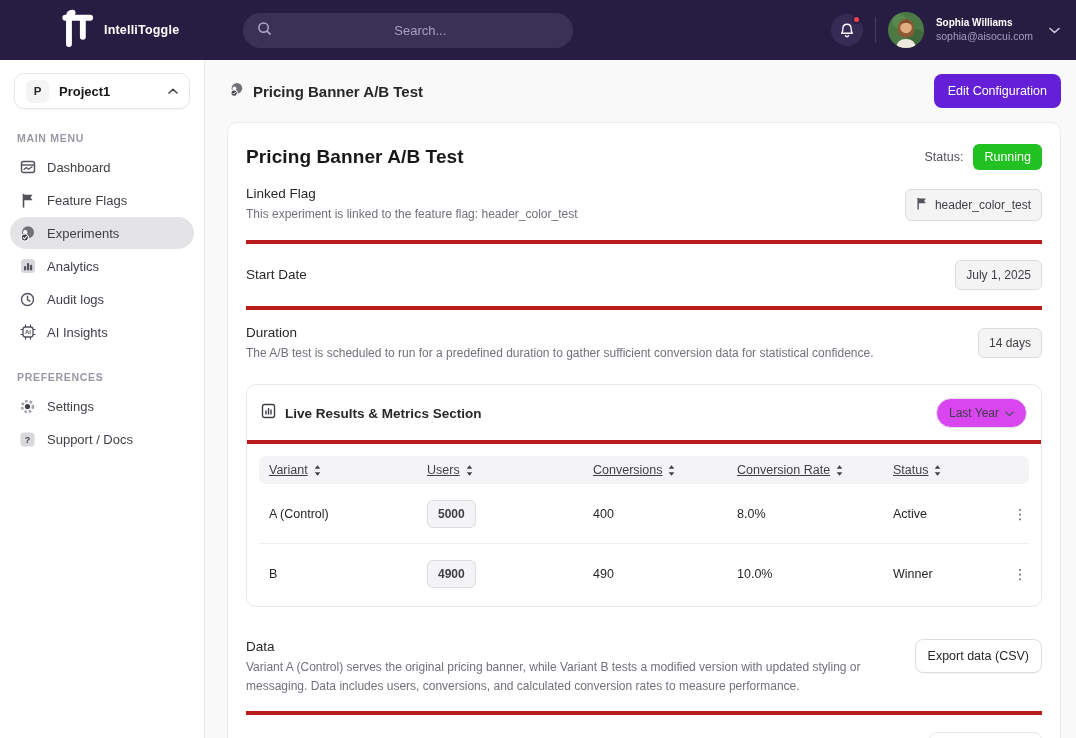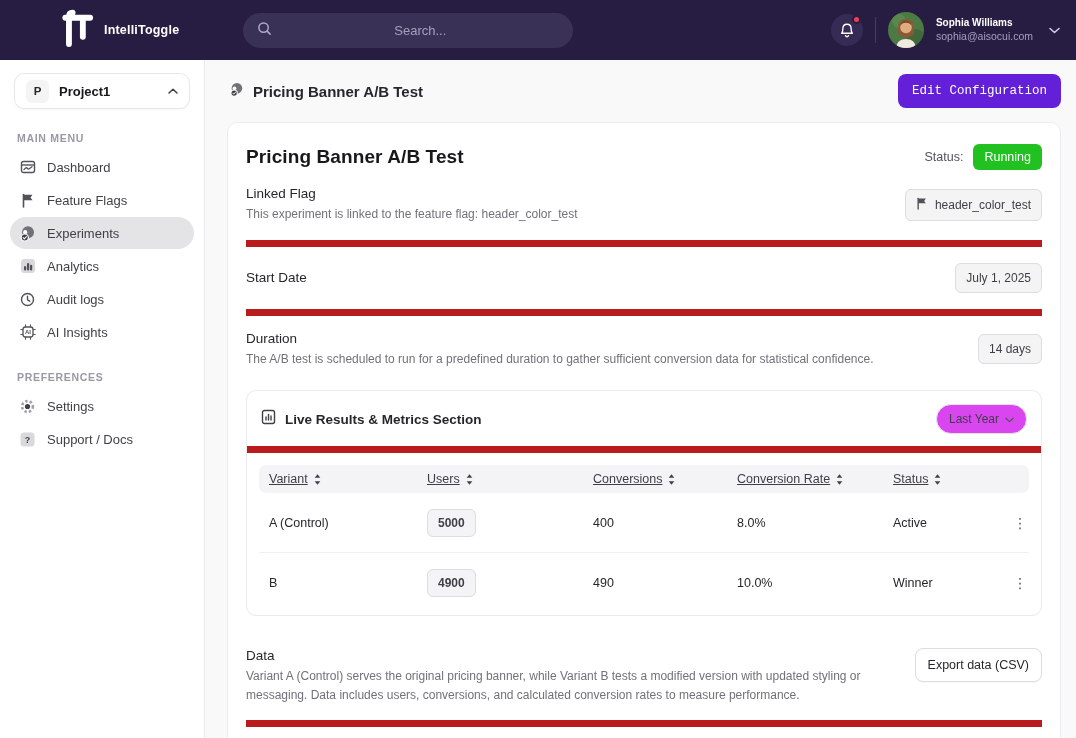--- a/index.html
+++ b/index.html
@@ -31,35 +31,35 @@
   .side-label { margin:23px 0 7px 17px; font-size:10.5px; font-weight:600; letter-spacing:.7px; color:#9b98a6; }
   .side-item { display:flex; align-items:center; gap:11px; height:32px; margin:1px 10px; padding:0 9px; border-radius:999px; font-size:13px; color:#3f3f46; cursor:pointer; }
   .side-item.active { background:#e4e4e7; }
   .side-item .ic { width:17px; display:flex; justify-content:center; }
 
   
   .main { position:absolute; left:205px; top:60px; width:871px; height:678px; background:#f9f9fa; }
   .page-head { height:62px; display:flex; align-items:center; padding:0 15px 0 24px; }
   .page-title-wrap { display:flex; align-items:center; gap:9px; }
   .page-title { font-size:15px; font-weight:600; color:#27272a; }
-  .btn-primary { margin-left:auto; background:#6420d8; color:#fff; border:none; font-family:Liberation Mono, monospace; font-size:12.5px; font-weight:500; padding:10px 14px; border-radius:8px; cursor:pointer; }
+  .btn-primary { margin-left:auto; background:#6420d8; color:#fff; border:none; font-family:Liberation Sans, sans-serif; font-size:12.5px; font-weight:500; padding:10px 14px; border-radius:8px; cursor:pointer; }
 
   .card { margin:0 15px 0 22px; background:#fff; border:1px solid #ececf0; border-radius:10px; padding:0 18px; min-height:591px; }
 
   .h1-row { display:flex; align-items:center; padding:21px 0 6px; }
   .h1-row h1 { font-size:19px; font-weight:700; color:#18181b; letter-spacing:.1px; }
   .status-wrap { margin-left:auto; display:flex; align-items:center; gap:10px; }
   .status-label { font-size:12.5px; color:#52525b; }
   .badge-green { background:#22c122; color:#fff; font-size:12.5px; font-weight:500; padding:6px 11px; border-radius:6px; }
 
   .sect-row { display:flex; align-items:center; }
   .sect-left { max-width:645px; }
   .sect-title { font-size:13.5px; font-weight:500; color:#27272a; margin-bottom:4px; }
   .sect-desc { font-size:12px; color:#71717a; line-height:1.55; }
-  .divider { border-bottom:7px solid #b91c1c;gap:38px; }
+  .divider { border-bottom:4px solid #b91c1c;gap:38px; }
   .chip { margin-left:auto; display:flex; align-items:center; gap:7px; background:#f4f4f5; border:1px solid #dcdce2; border-radius:6px; padding:7px 10px; font-size:12px; color:#3f3f46; white-space:nowrap; }
   .chip-sm { display:inline-block; background:#f4f4f6; border:1px solid #dcdce2; border-radius:6px; padding:6px 10px; font-size:12px; color:#3f3f46;font-weight:bold; }
 
   .row-linked { padding:10px 0 16px; }
   .row-start { padding:16px 0; }
   .row-duration { padding:15px 0 13px; }
 
   
   .subcard { border:1px solid #e9e9ee; border-radius:10px; margin:9px 0 18px; }
   .subcard-head { display:flex; align-items:center; padding:13px 14px 12px; }

